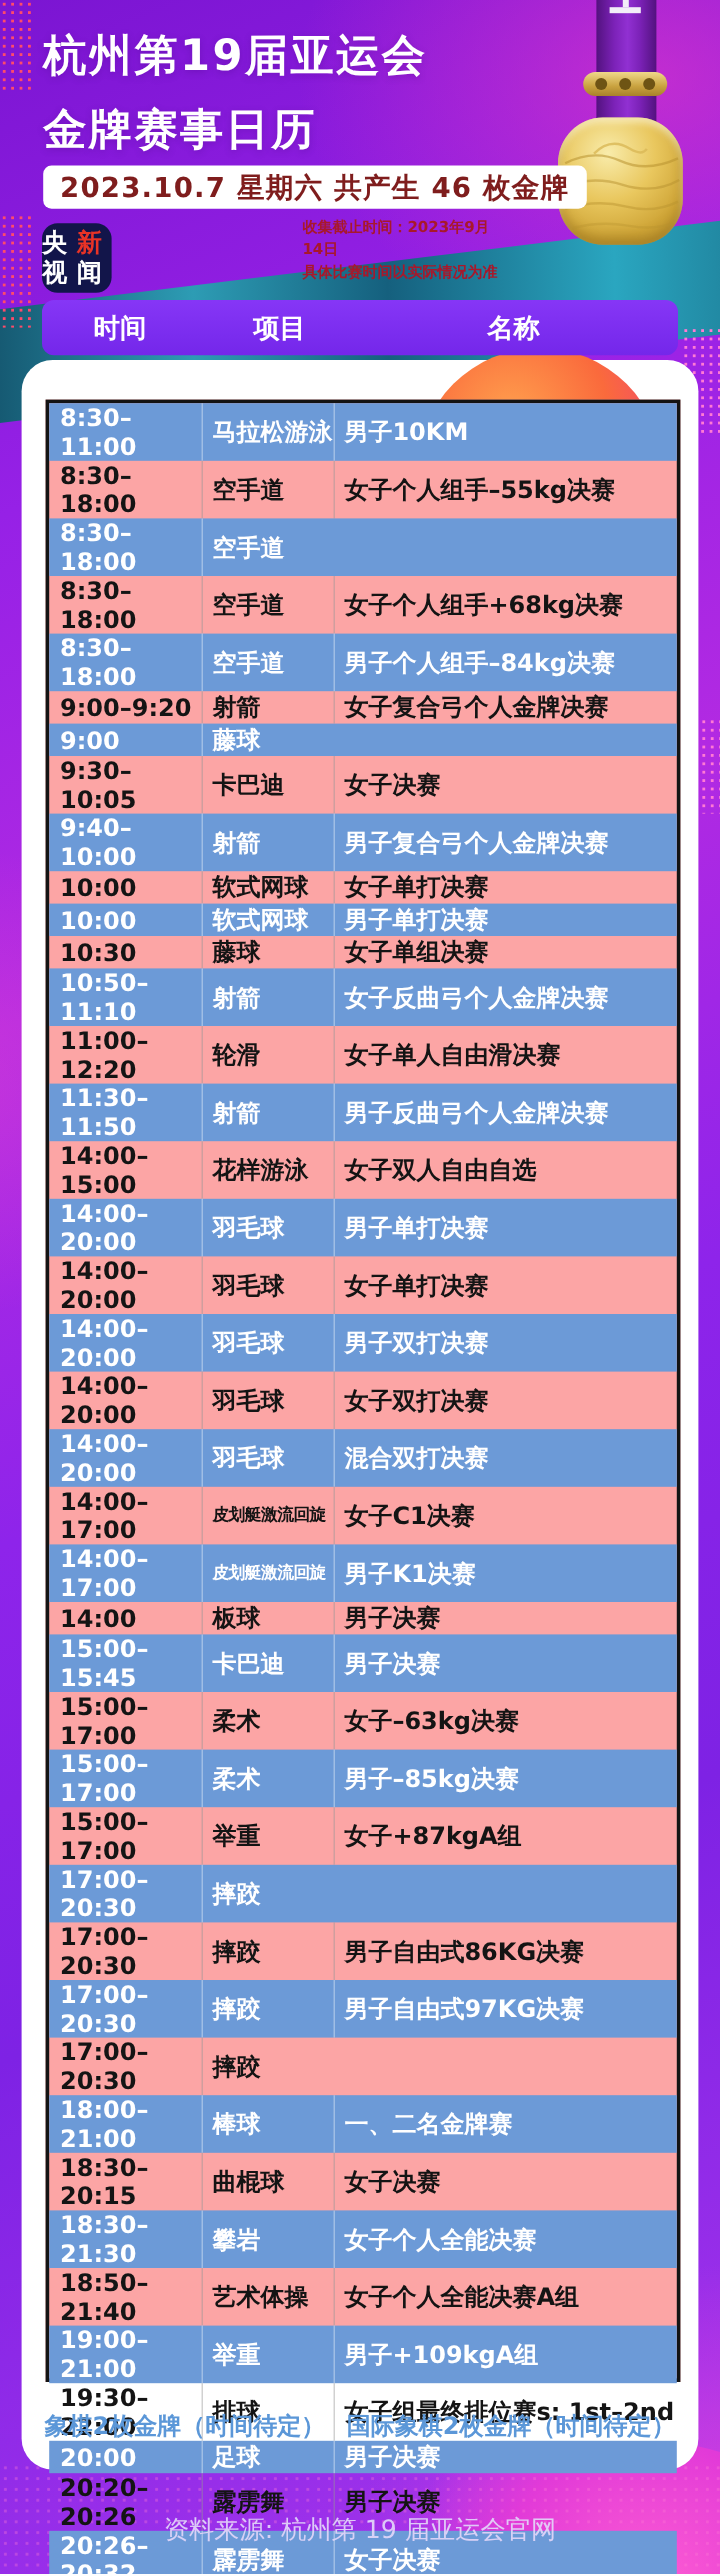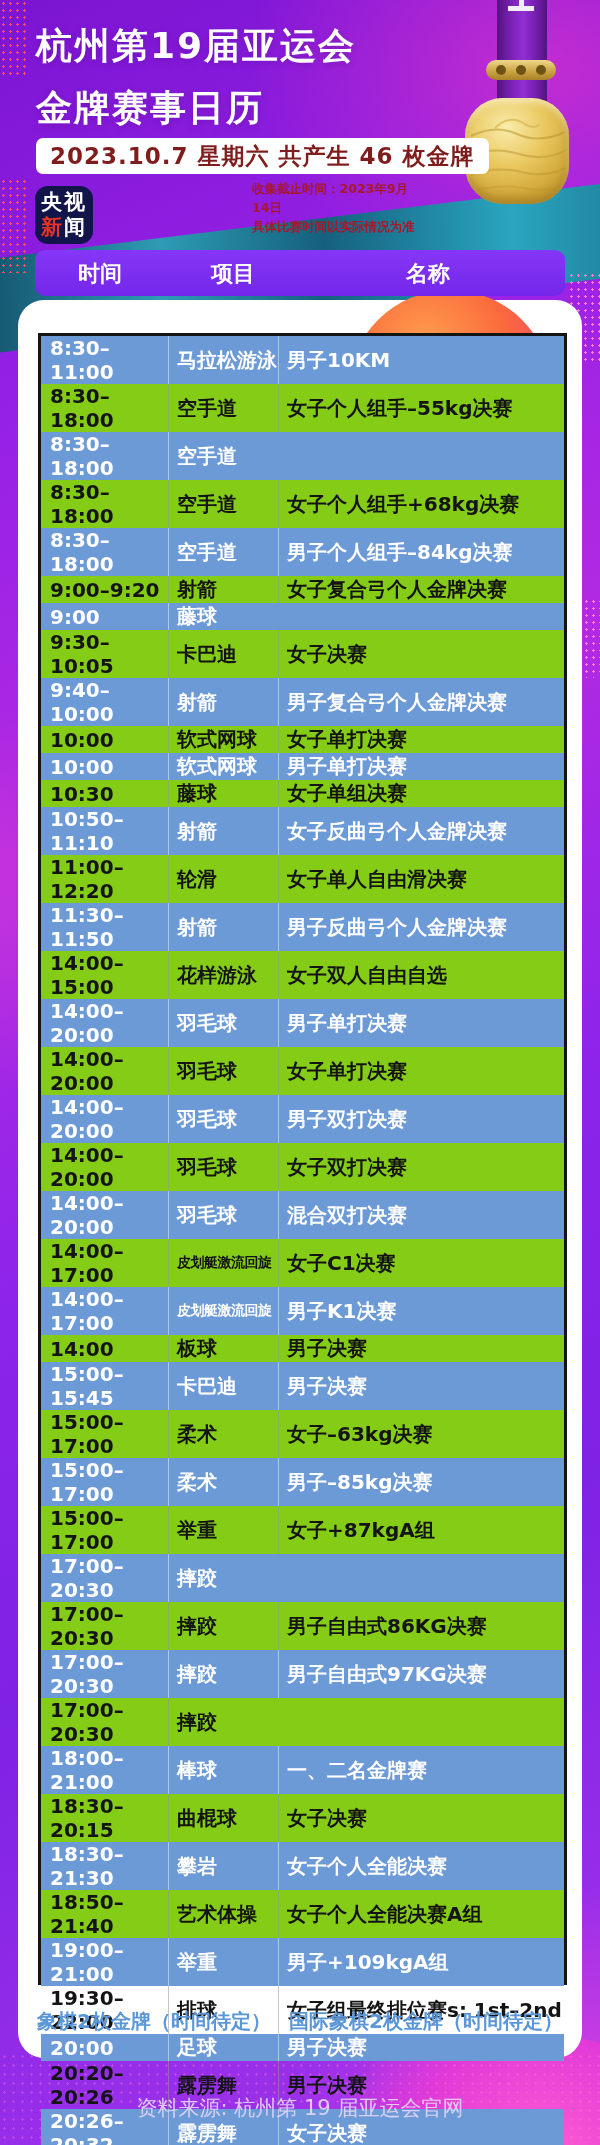--- a/index.html
+++ b/index.html
@@ -55,39 +55,39 @@
   
   .title{left:36px;color:#fff;font-size:36px;font-weight:900;letter-spacing:2px;text-shadow:0 2px 6px rgba(60,0,110,.25);}
   .t1{top:22px;} .t2{top:84px;}
   .pill{
     left:36px;top:138px;height:36px;padding:0 14px;background:#fff;border-radius:7px;
     display:flex;align-items:center;font-size:23px;font-weight:800;color:#7f1d1d;letter-spacing:1px;
   }
   .notes{left:252px;top:179px;width:166px;text-align:left;font-size:12.5px;font-weight:700;color:#a8182b;line-height:19px;}
   .logo{
     left:35px;top:186px;width:58px;height:58px;background:#12154a;border-radius:13px;
-    display:flex;flex-direction:column;align-items:center;justify-content:center;
+    display:flex;flex-direction:row;align-items:center;justify-content:center;
     color:#fff;font-weight:900;font-size:21px;line-height:25px;letter-spacing:2px;
   }
   .logo .xin{color:#e93326;}
   
   .card{left:18px;top:300px;width:564px;height:1758px;background:#fff;border-radius:26px;}
   .circle{
     left:348px;top:290px;width:204px;height:204px;border-radius:50%;
     background:radial-gradient(circle at 38% 28%,#ffa04e,#fa6a3c 42%,#f03f7c 78%,#e83a98);
   }
   .colbar{
     left:35px;top:250px;width:530px;height:46px;border-radius:10px;
     background:linear-gradient(180deg,#8636f6,#7427ea);
   }
   .colbar span{position:absolute;top:9px;color:#fff;font-size:22px;font-weight:700;}
   .c1{left:43px;} .c2{left:176px;} .c3{left:371px;}
   .tablewrap{
     left:38px;top:333px;width:529px;height:1652px;box-sizing:border-box;
-    border:3px solid #141414;background:#84cc16;display:flex;flex-direction:column;
+    border:3px solid #141414;background:#fca5a5;display:flex;flex-direction:column;
   }
   .row{display:flex;flex:1;align-items:center;font-weight:700;font-size:20px;color:#141414;}
   .row.blue{background:#6c9ad7;color:#fff;}
   .cell-time{flex:none;width:127px;padding-left:9px;box-sizing:border-box;}
   .cell-event,.cell-name{align-self:stretch;display:flex;align-items:center;box-sizing:border-box;border-left:1px solid rgba(150,150,150,.55);}
   .cell-event{flex:none;width:110px;padding-left:8px;}
   .cell-name{flex:1;padding-left:8px;}
   .row.blue .cell-event,.row.blue .cell-name{border-left-color:rgba(255,255,255,.45);}
   .cell-event.small{font-size:14px;letter-spacing:-.5px;}
   

